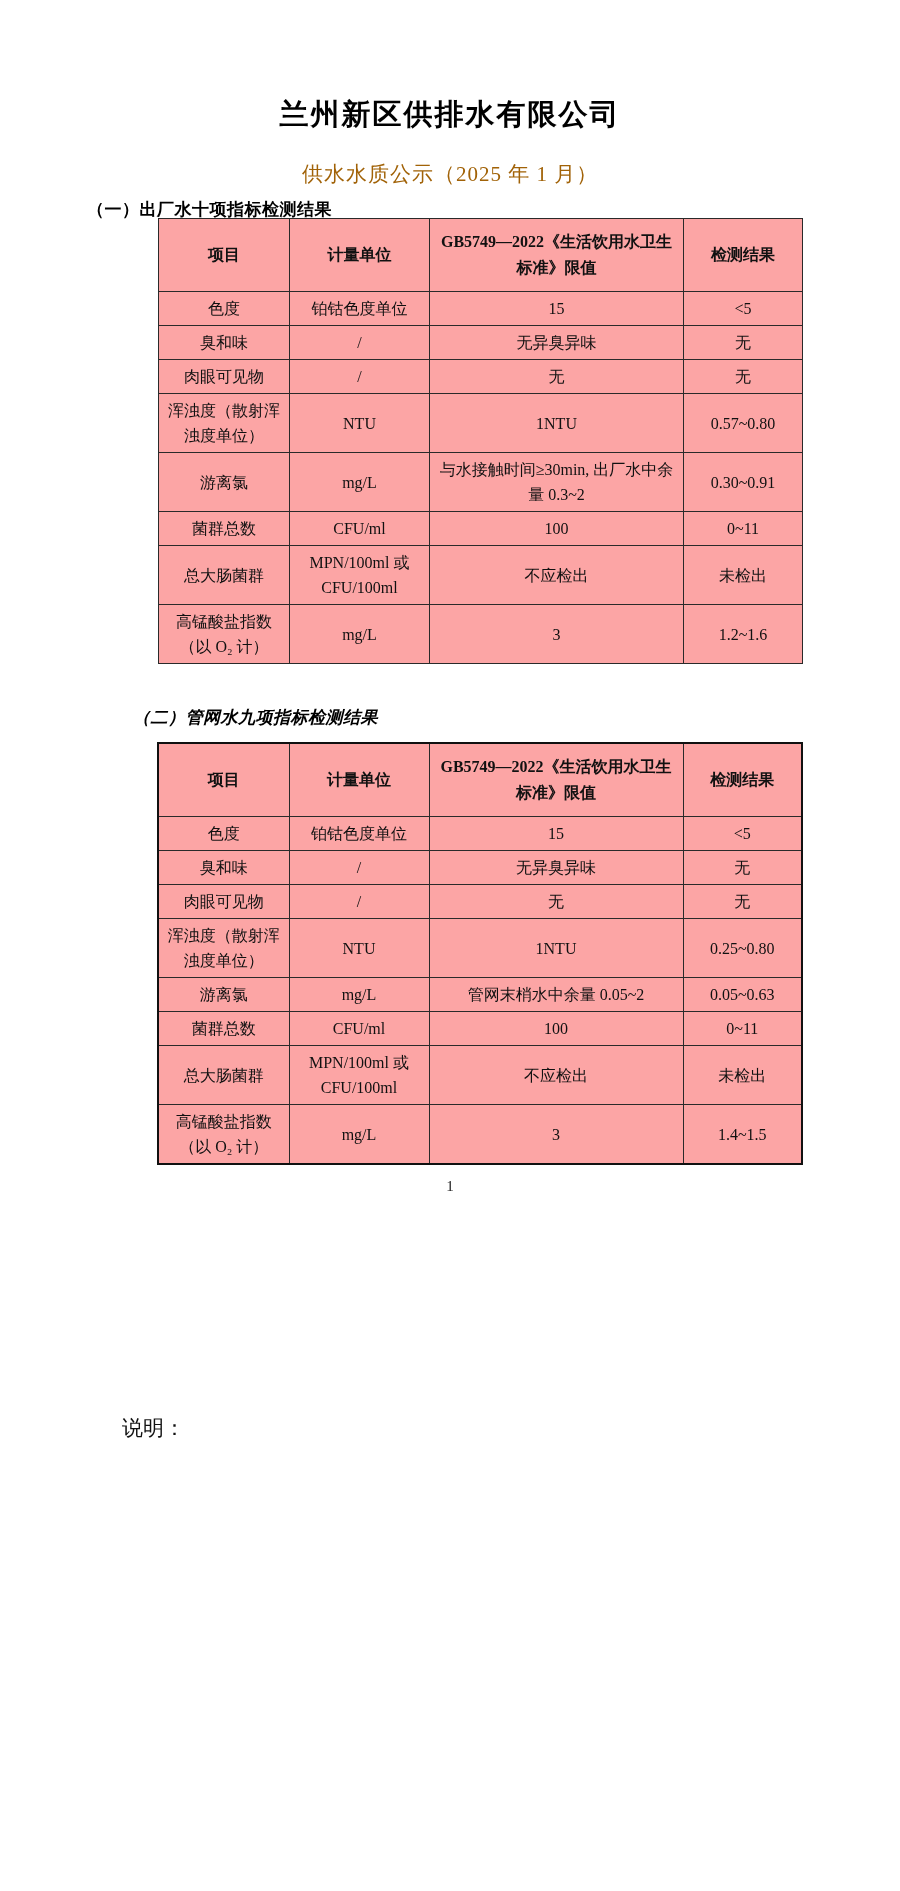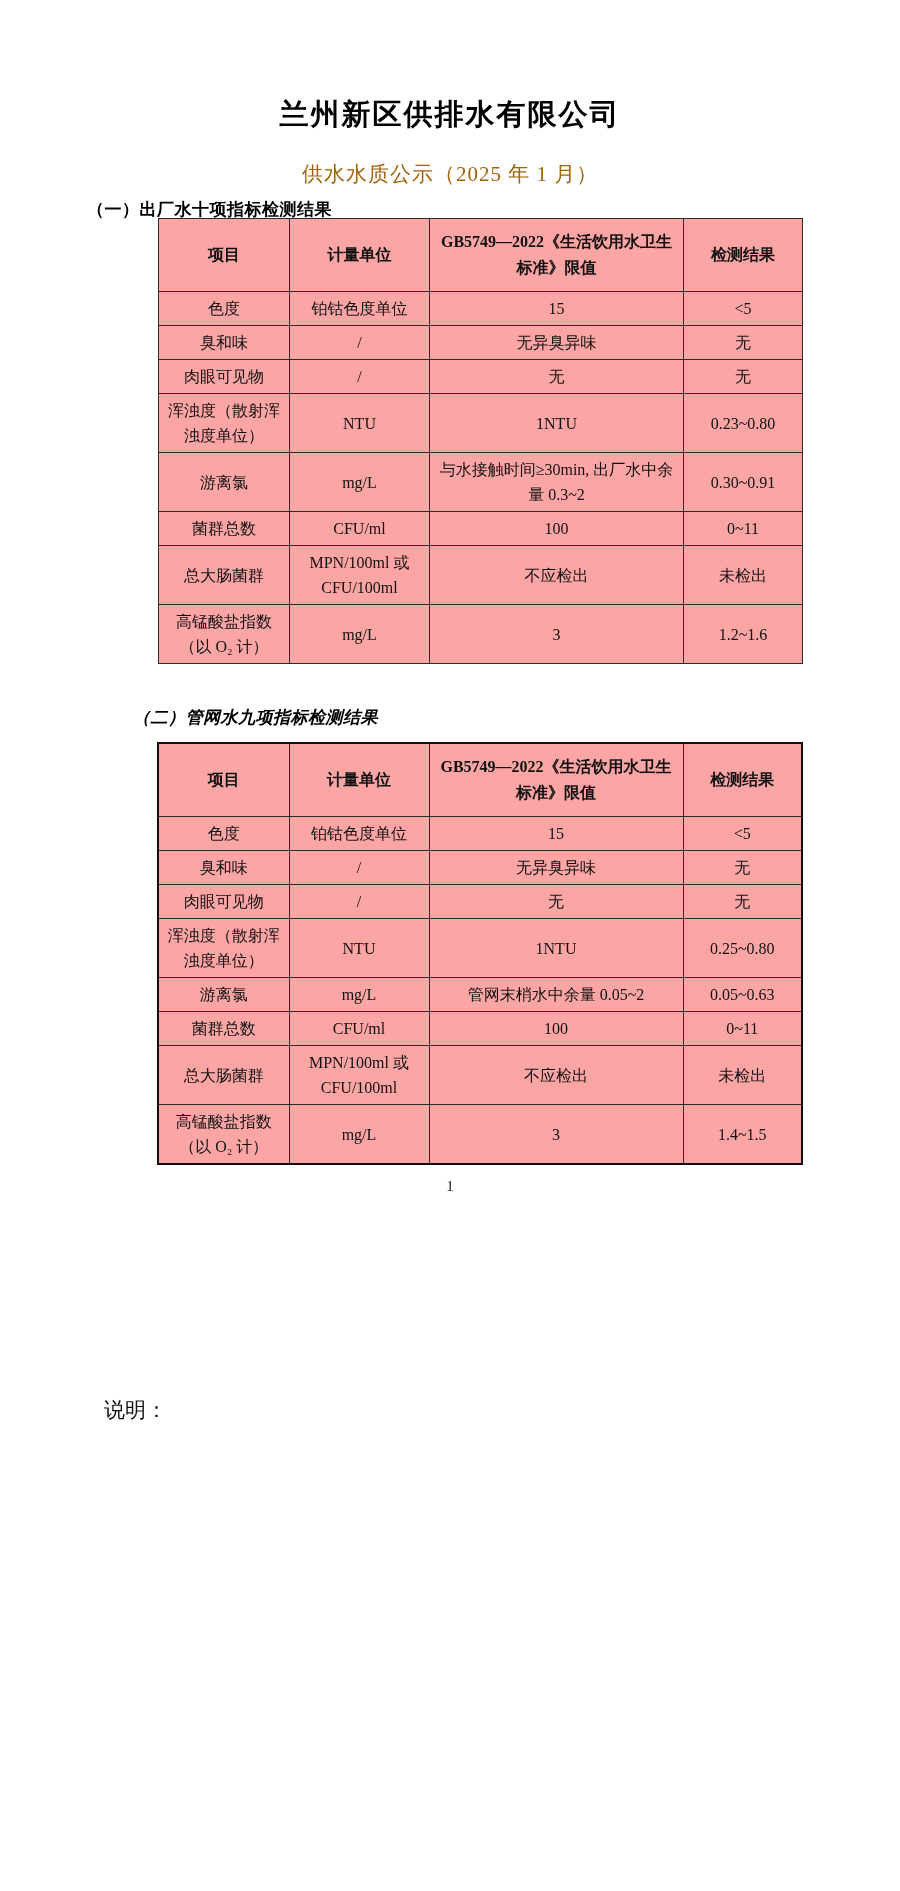--- a/index.html
+++ b/index.html
@@ -66,21 +66,21 @@
   .page-number {
     position:absolute; top:1178px; left:0; width:100%;
     text-align:center; font-size:15px; color:#222;
   }
 
   .notes {
     position:absolute; top:1388px; left:62px; width:778px;
     font-size:21px; line-height:45px; color:#111;
     text-align:justify;
   }
-  .notes p { text-indent:2em; margin:0; }
+  .notes p { text-indent:2em; margin:18px; }
 </style>
 </head>
 <body>
 
 <div class="page">
 
   <div class="doc-title">兰州新区供排水有限公司</div>
 
   <div class="doc-subtitle">供水水质公示（2025 年 1 月）</div>
 
@@ -117,21 +117,21 @@
         <tr>
           <td>肉眼可见物</td>
           <td>/</td>
           <td>无</td>
           <td>无</td>
         </tr>
         <tr>
           <td>浑浊度（散射浑浊度单位）</td>
           <td>NTU</td>
           <td>1NTU</td>
-          <td>0.23~0.80</td>
+          <td>0.57~0.80</td>
         </tr>
         <tr>
           <td>游离氯</td>
           <td>mg/L</td>
           <td>与水接触时间≥30min, 出厂水中余量 0.3~2</td>
           <td>0.30~0.91</td>
         </tr>
         <tr>
           <td>菌群总数</td>
           <td>CFU/ml</td>

